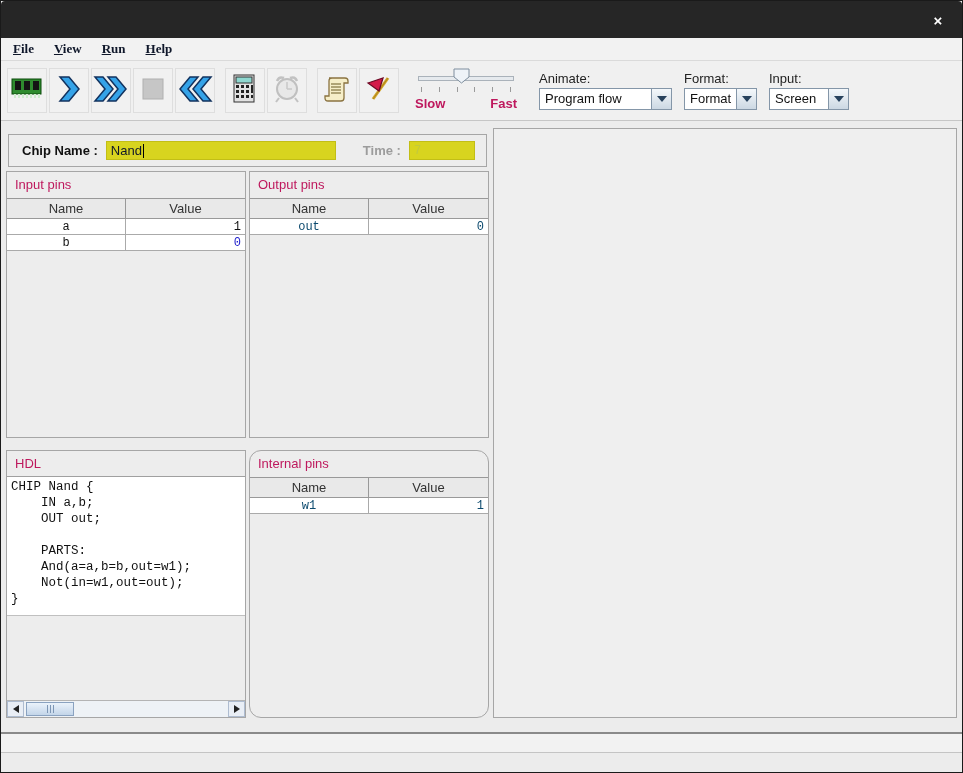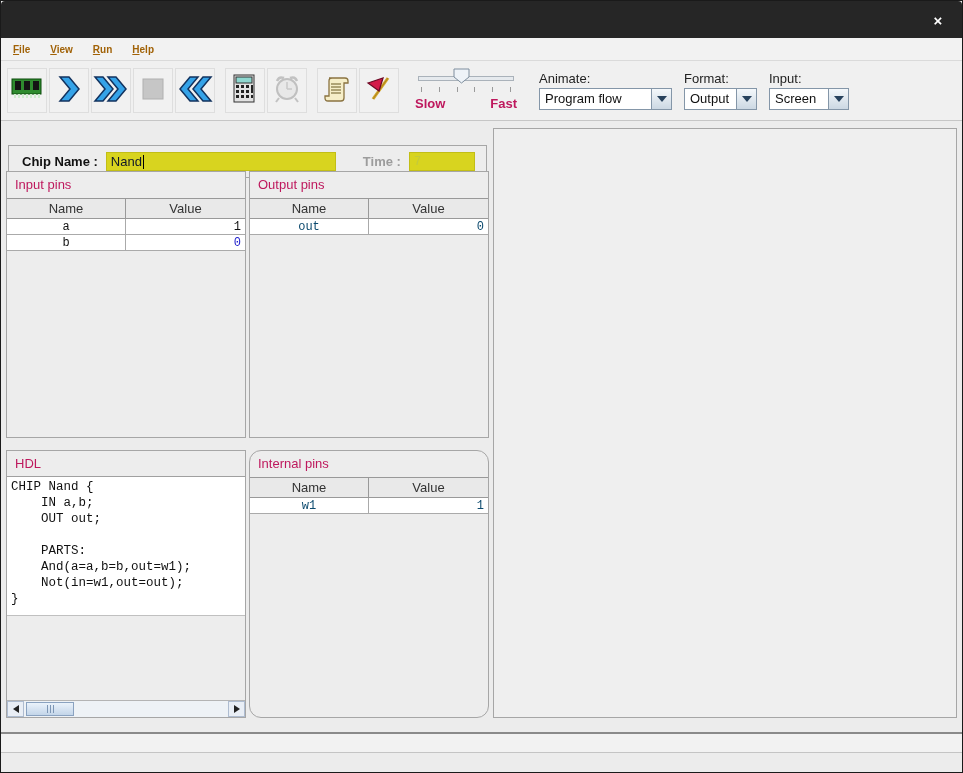--- a/index.html
+++ b/index.html
@@ -13,21 +13,21 @@
               display:flex; align-items:center; justify-content:center; flex:0 0 auto;
               border-radius:4px 4px 0 0; }
   .titlebar .title { font-size:15px; font-weight:bold; }
   .close-btn { position:absolute; right:14px; top:9px; width:20px; height:20px;
                display:flex; align-items:center; justify-content:center;
                color:#fff; font-size:15px; font-weight:bold; cursor:default; }
 
   
   .menubar { height:23px; background:#f2f2f2; border-bottom:1px solid #dadada;
              display:flex; align-items:center; padding-left:2px; flex:0 0 auto; }
-  .menu-item { font-size:10px; font-weight:bold; color:#a16207; padding:3px 10px; }
+  .menu-item { font-size:13px; font-weight:bold; color:#0f172a; padding:3px 10px;font-family:Liberation Serif, serif; }
   .menu-item u { text-decoration:underline; }
 
   
   .toolbar { height:60px; background:#f0f0f0; border-bottom:1px solid #c6c6c6;
              display:flex; align-items:center; padding-left:6px; flex:0 0 auto; }
   .tb-btn { width:40px; height:45px; margin-right:2px; background:#f1f1f1;
             border:1px solid #dedede; display:flex; align-items:center; justify-content:center; }
   .tb-gap { width:8px; }
 
   .slider-group { width:102px; height:50px; position:relative; margin:0 10px 0 14px; }
@@ -48,21 +48,21 @@
                  background:linear-gradient(#f4f8fb,#ccd8e3); display:flex;
                  align-items:center; justify-content:center; }
   .combo-arrow .tri { width:0; height:0; border-left:5px solid transparent;
                       border-right:5px solid transparent; border-top:6px solid #27425d; }
 
   
   .content { position:relative; height:611px; background:#ececec; flex:0 0 auto; }
   .panel { position:absolute; border:1px solid #a6a6a6; background:#ededed; }
   .panel-title { font-size:13px; font-weight:normal; color:#be185d; padding:5px 8px 4px 8px; }
 
-  .chip-header { left:7px; top:24px; width:479px; height:33px;
+  .chip-header { left:7px; top:13px; width:479px; height:33px;
                  display:flex; align-items:center; padding-left:13px; }
   .chip-name-label { font-size:13px; font-weight:bold; color:#111; }
   .yellow-field { background:#d8d41f; border:1px solid #c2be16; height:19px;
                   display:flex; align-items:center; padding:0 4px; font-size:13px; color:#0f172a; }
   .chip-name-field { width:230px; margin-left:8px; }
   .caret { display:inline-block; width:1px; height:14px; background:#000; margin-left:1px; }
   .time-label { font-size:13px; font-weight:bold; color:#9c9c9c; margin-left:27px; }
   .time-field { width:66px; margin-left:8px; color:#c4ca3c;
                 font-family:"Liberation Mono", monospace; font-size:12px; }
 
@@ -273,21 +273,21 @@
         <div class="combo-field" style="width:113px">Program flow</div>
         <div class="combo-arrow">
             <span class="tri"></span>
           </div>
       </div>
     </div>
 
     <div class="combo-group">
       <div class="combo-label">Format:</div>
       <div class="combo">
-        <div class="combo-field" style="width:53px">Output</div>
+        <div class="combo-field" style="width:53px">Format</div>
         <div class="combo-arrow">
             <span class="tri"></span>
           </div>
       </div>
     </div>
 
     <div class="combo-group">
       <div class="combo-label">Input:</div>
       <div class="combo">
         <div class="combo-field" style="width:60px">Screen</div>

